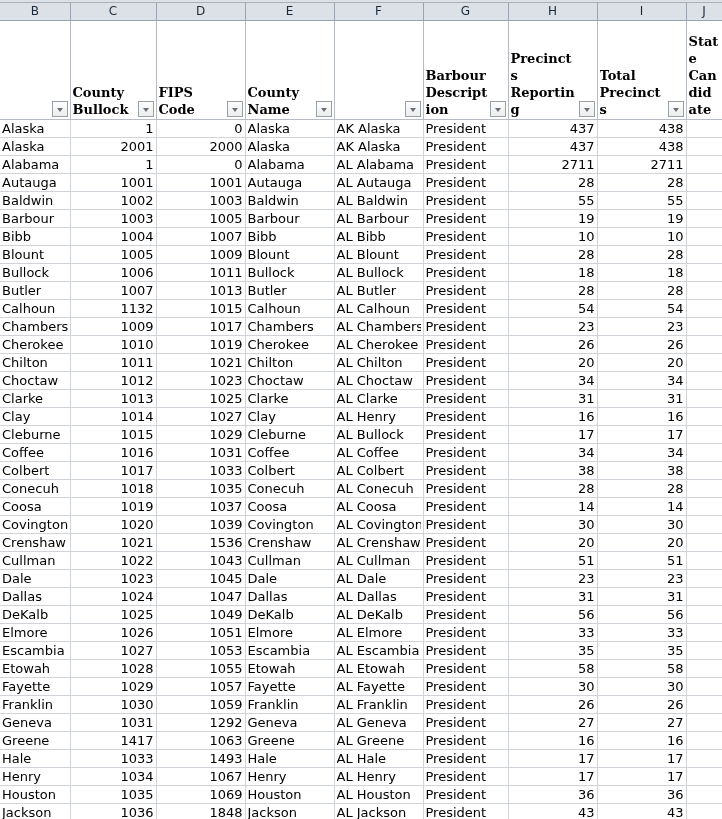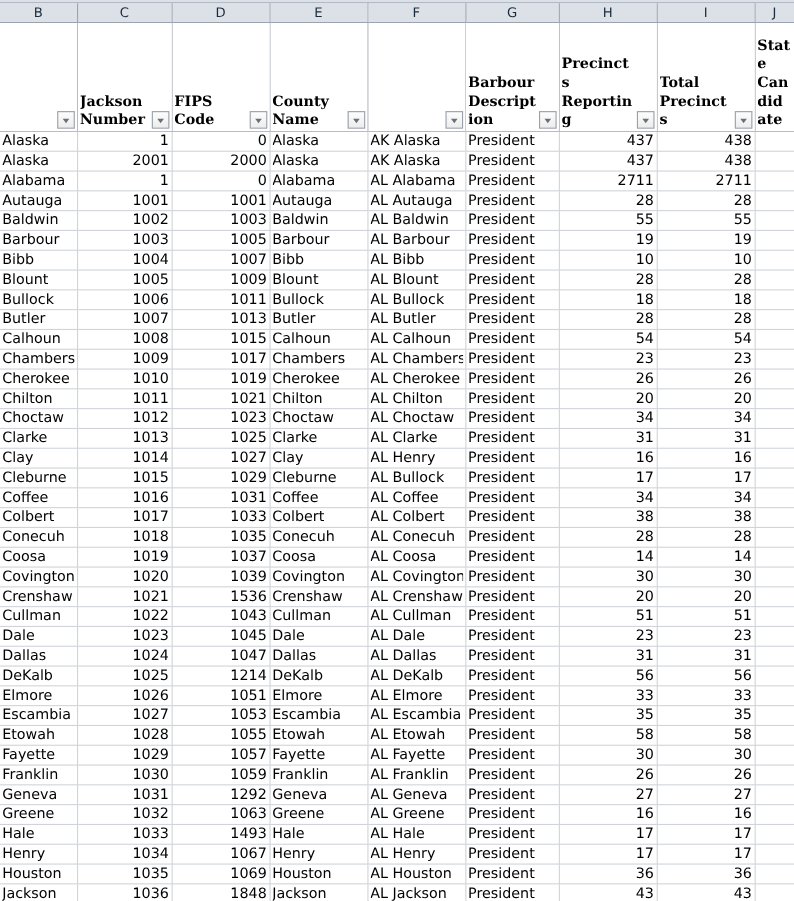--- a/index.html
+++ b/index.html
@@ -149,21 +149,21 @@
           <td>
             <div class="fh-inner">
               <div class="fh-text"></div>
               <span class="fh-btn">
                 <span class="tri"></span>
               </span>
             </div>
           </td>
           <td>
             <div class="fh-inner">
-              <div class="fh-text">Jackson Number</div>
+              <div class="fh-text">County Bullock</div>
               <span class="fh-btn">
                 <span class="tri"></span>
               </span>
             </div>
           </td>
           <td>
             <div class="fh-inner">
               <div class="fh-text">FIPS Code</div>
               <span class="fh-btn">
                 <span class="tri"></span>
@@ -506,21 +506,21 @@
           </td>
           <td class="txt">
             <span class="clip"></span>
           </td>
         </tr>
         <tr class="datarow">
           <td class="txt">
             <span class="clip">Calhoun</span>
           </td>
           <td class="num">
-            <span class="clip">1008</span>
+            <span class="clip">1132</span>
           </td>
           <td class="num">
             <span class="clip">1015</span>
           </td>
           <td class="txt">
             <span class="clip">Calhoun</span>
           </td>
           <td class="txt">
             <span class="clip">AL Calhoun</span>
           </td>
@@ -1002,21 +1002,21 @@
           </td>
         </tr>
         <tr class="datarow">
           <td class="txt">
             <span class="clip">DeKalb</span>
           </td>
           <td class="num">
             <span class="clip">1025</span>
           </td>
           <td class="num">
-            <span class="clip">1214</span>
+            <span class="clip">1049</span>
           </td>
           <td class="txt">
             <span class="clip">DeKalb</span>
           </td>
           <td class="txt">
             <span class="clip">AL DeKalb</span>
           </td>
           <td class="txt">
             <span class="clip">President</span>
           </td>
@@ -1202,21 +1202,21 @@
           </td>
           <td class="txt">
             <span class="clip"></span>
           </td>
         </tr>
         <tr class="datarow">
           <td class="txt">
             <span class="clip">Greene</span>
           </td>
           <td class="num">
-            <span class="clip">1032</span>
+            <span class="clip">1417</span>
           </td>
           <td class="num">
             <span class="clip">1063</span>
           </td>
           <td class="txt">
             <span class="clip">Greene</span>
           </td>
           <td class="txt">
             <span class="clip">AL Greene</span>
           </td>

